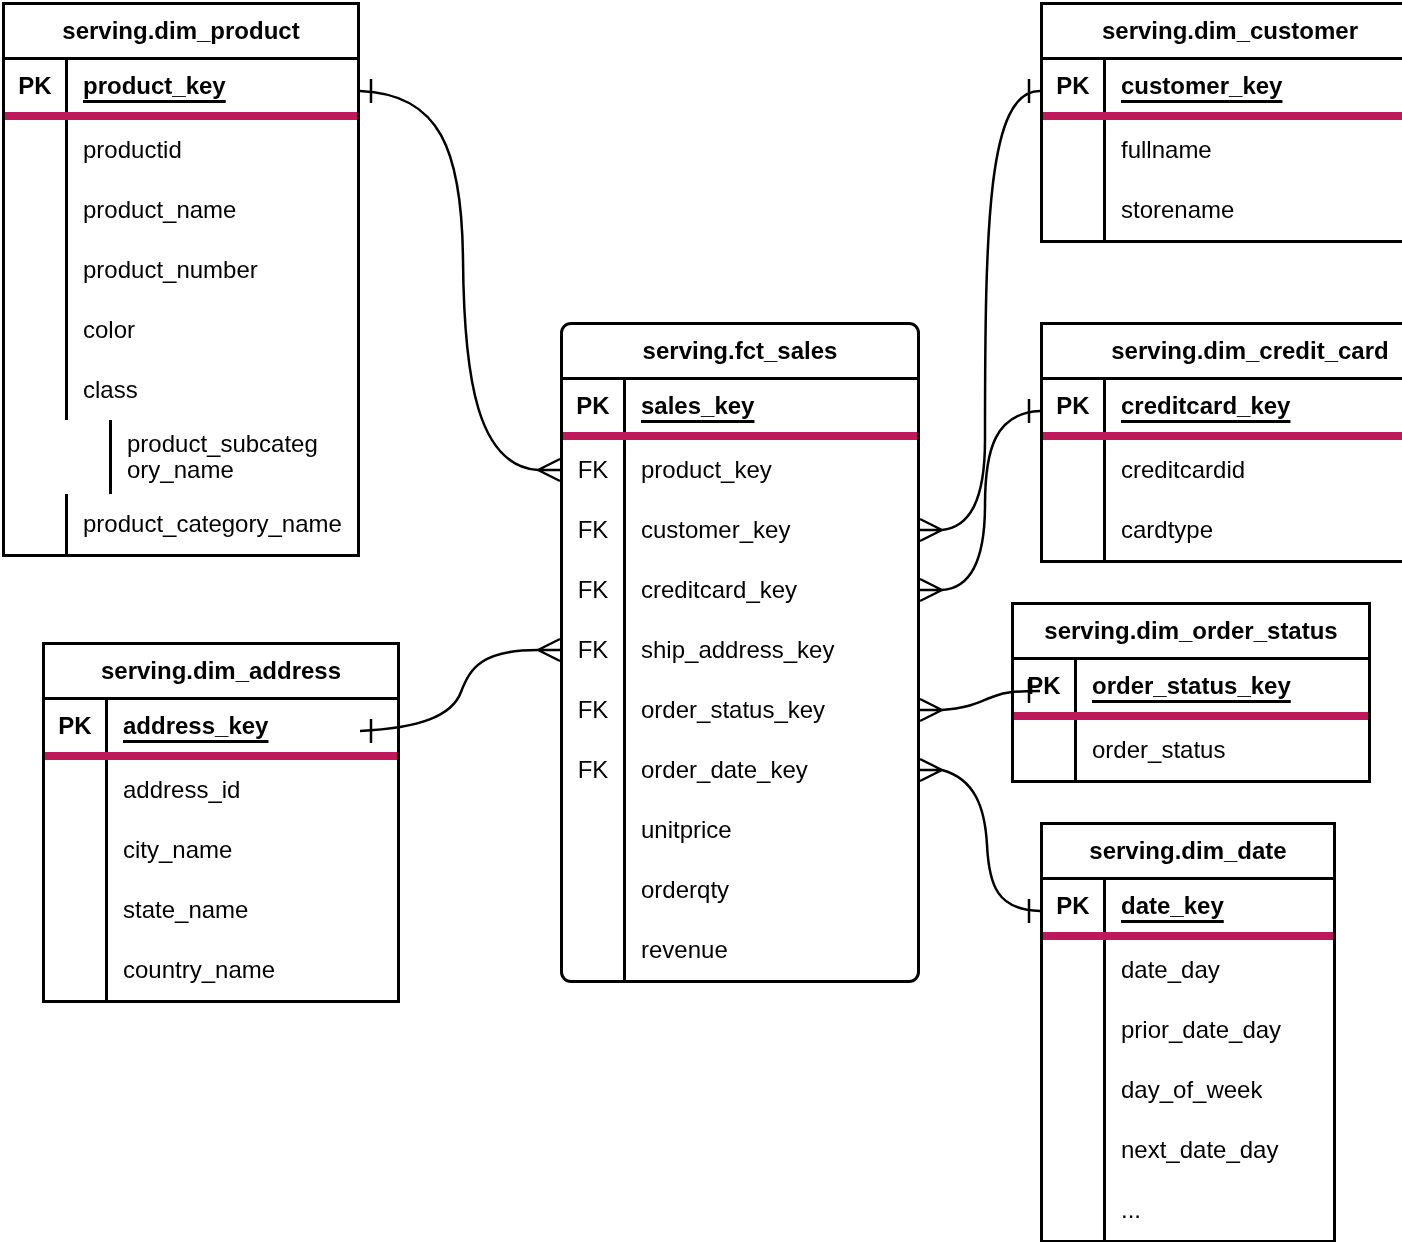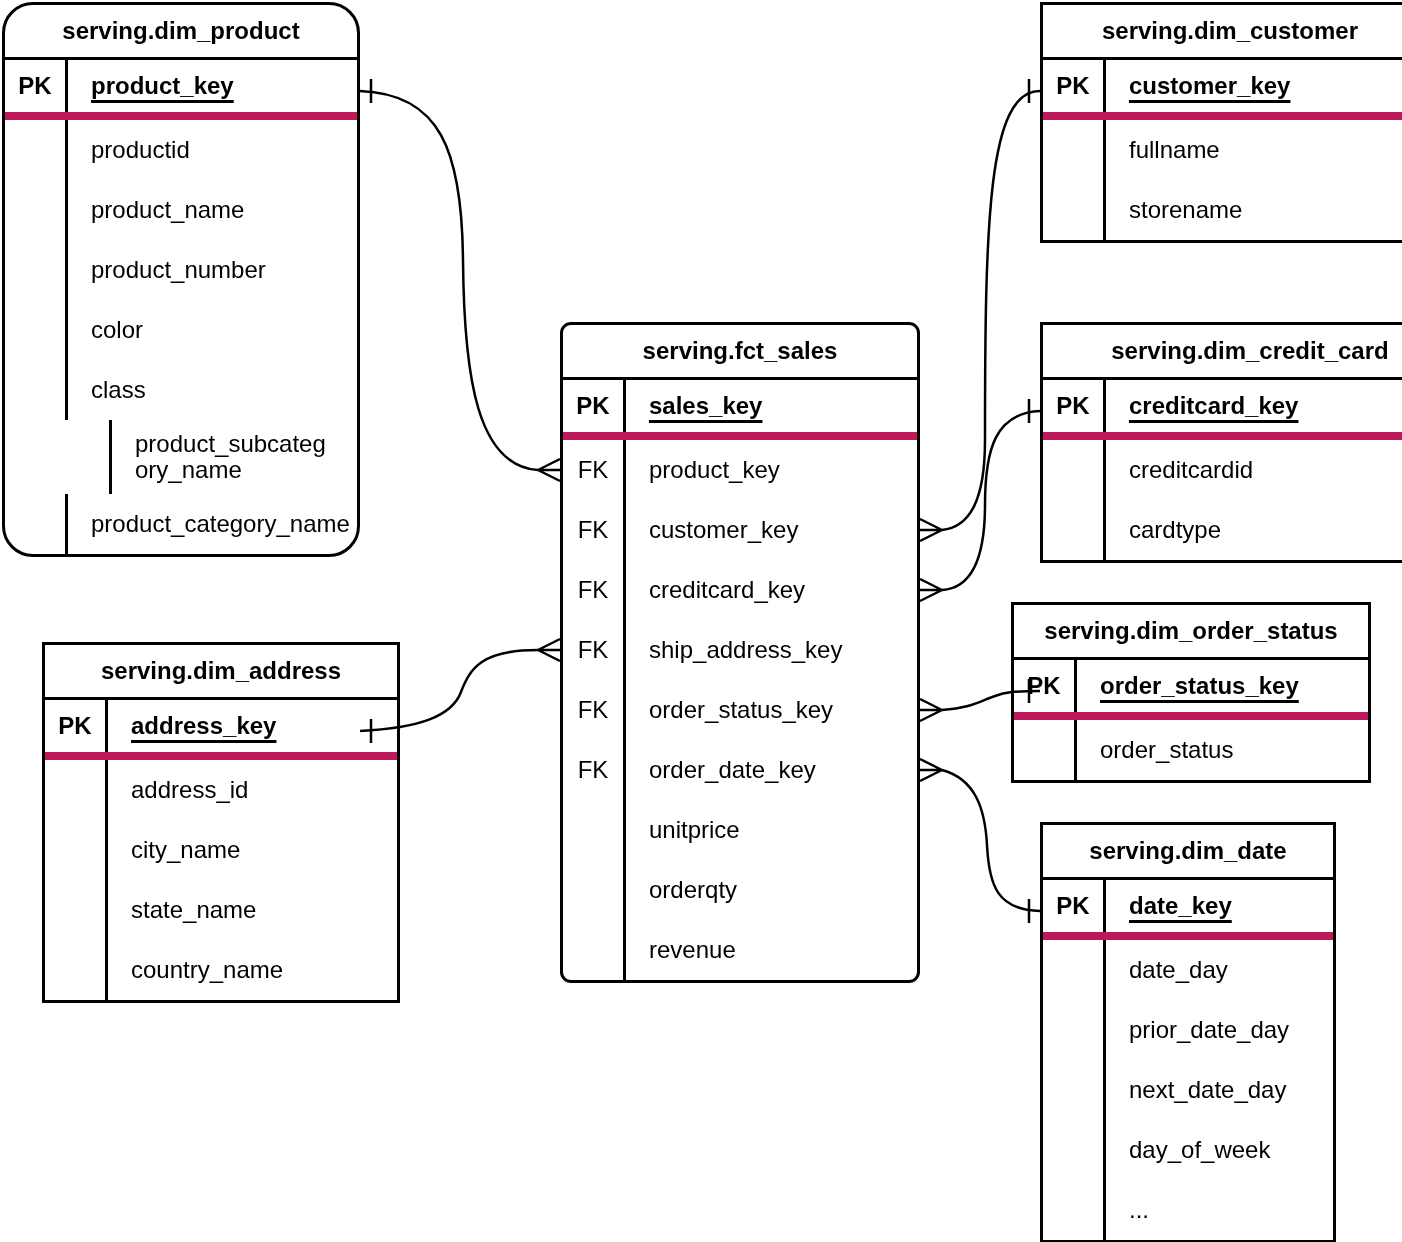--- a/index.html
+++ b/index.html
@@ -32,21 +32,21 @@
   .pk-row{border-bottom:8px solid #be185d;}
   .tag-cell{
     flex:0 0 63px;width:63px;
     border-right:3px solid #000;
     display:flex;align-items:center;justify-content:center;
   }
   .pk-tag{font-weight:bold;}
   .name-cell{
     flex:1;
     display:flex;align-items:center;
-    padding-left:23px;
+    padding-left:15px;
   }
   .pk-name{
     font-weight:bold;
     text-decoration:underline;
     text-decoration-thickness:2.5px;
     text-underline-offset:6px;
   }
   .wrap{
     line-height:1.08;
     padding-right:30px;
@@ -62,21 +62,21 @@
     fill:none;
     stroke:#000;
     stroke-width:2.5px;
   }
 </style>
 </head>
 <body>
 
 <div id="canvas">
 
-  <div class="tbl" style="left:2px;top:2px;width:358px;border-radius:31px;">
+  <div class="tbl" style="left:2px;top:2px;width:358px;">
     <div class="tbl-header">serving.dim_product</div>
     <div class="trow pk-row">
       <div class="tag-cell pk-tag">PK</div>
       <div class="name-cell pk-name">product_key</div>
     </div>
     <div class="trow">
       <div class="tag-cell"></div>
       <div class="name-cell">productid</div>
     </div>
     <div class="trow">
@@ -226,25 +226,25 @@
     <div class="trow">
       <div class="tag-cell"></div>
       <div class="name-cell">date_day</div>
     </div>
     <div class="trow">
       <div class="tag-cell"></div>
       <div class="name-cell">prior_date_day</div>
     </div>
     <div class="trow">
       <div class="tag-cell"></div>
+      <div class="name-cell">day_of_week</div>
+    </div>
+    <div class="trow">
+      <div class="tag-cell"></div>
       <div class="name-cell">next_date_day</div>
-    </div>
-    <div class="trow">
-      <div class="tag-cell"></div>
-      <div class="name-cell">day_of_week</div>
     </div>
     <div class="trow">
       <div class="tag-cell"></div>
       <div class="name-cell">...</div>
     </div>
   </div>
 
   <svg id="wires" viewBox="0 0 1402 1242" xmlns="http://www.w3.org/2000/svg">
     <g>
       <path d="M 360 91 C 440 94 462 150 463 260 C 464 380 478 466 538 470"></path>

